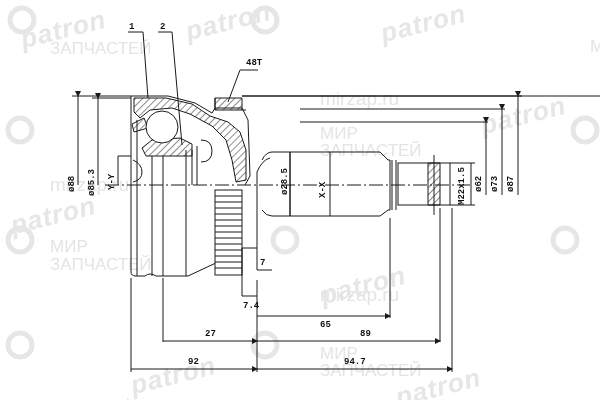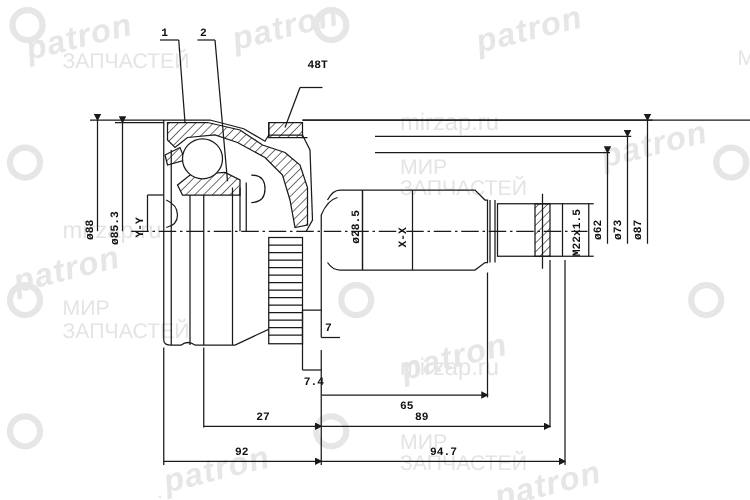--- a/index.html
+++ b/index.html
@@ -158,31 +158,31 @@
     <line x1="257" y1="316" x2="390" y2="316" marker-end="url(#arr)"></line>
     <line x1="163" y1="341" x2="257" y2="341" marker-end="url(#arr)"></line>
     <line x1="257" y1="341" x2="440" y2="341" marker-end="url(#arr)"></line>
     <line x1="131" y1="369" x2="257" y2="369" marker-end="url(#arr)"></line>
     <line x1="257" y1="369" x2="452" y2="369" marker-end="url(#arr)"></line>
   </g>
 </svg>
 
 <div class="dim" style="left:129px;top:22px;">1</div>
 <div class="dim" style="left:160px;top:22px;">2</div>
-<div class="dim" style="left:246px;top:47px;">48T</div>
+<div class="dim" style="left:246px;top:58px;">48T</div>
 
 <div class="dim vert" style="left:67px;top:192px;">ø88</div>
 <div class="dim vert" style="left:87px;top:196px;">ø85.3</div>
 <div class="dim vert" style="left:107px;top:190px;">Y-Y</div>
 <div class="dim vert" style="left:280px;top:195px;">ø28.5</div>
 <div class="dim vert" style="left:318px;top:198px;">X-X</div>
 <div class="dim vert" style="left:457px;top:205px;">M22x1.5</div>
 <div class="dim vert" style="left:474px;top:192px;">ø62</div>
 <div class="dim vert" style="left:490px;top:192px;">ø73</div>
 <div class="dim vert" style="left:506px;top:192px;">ø87</div>
 
 <div class="dim" style="left:260px;top:258px;">7</div>
 <div class="dim" style="left:243px;top:284px;margin-top:17px;">7.4</div>
 <div class="dim" style="left:320px;top:320px;">65</div>
 <div class="dim" style="left:205px;top:329px;">27</div>
-<div class="dim" style="left:332px;top:329px;">89</div>
+<div class="dim" style="left:360px;top:329px;">89</div>
 <div class="dim" style="left:188px;top:357px;">92</div>
 <div class="dim" style="left:344px;top:357px;">94.7</div>
 
 </body></html>

